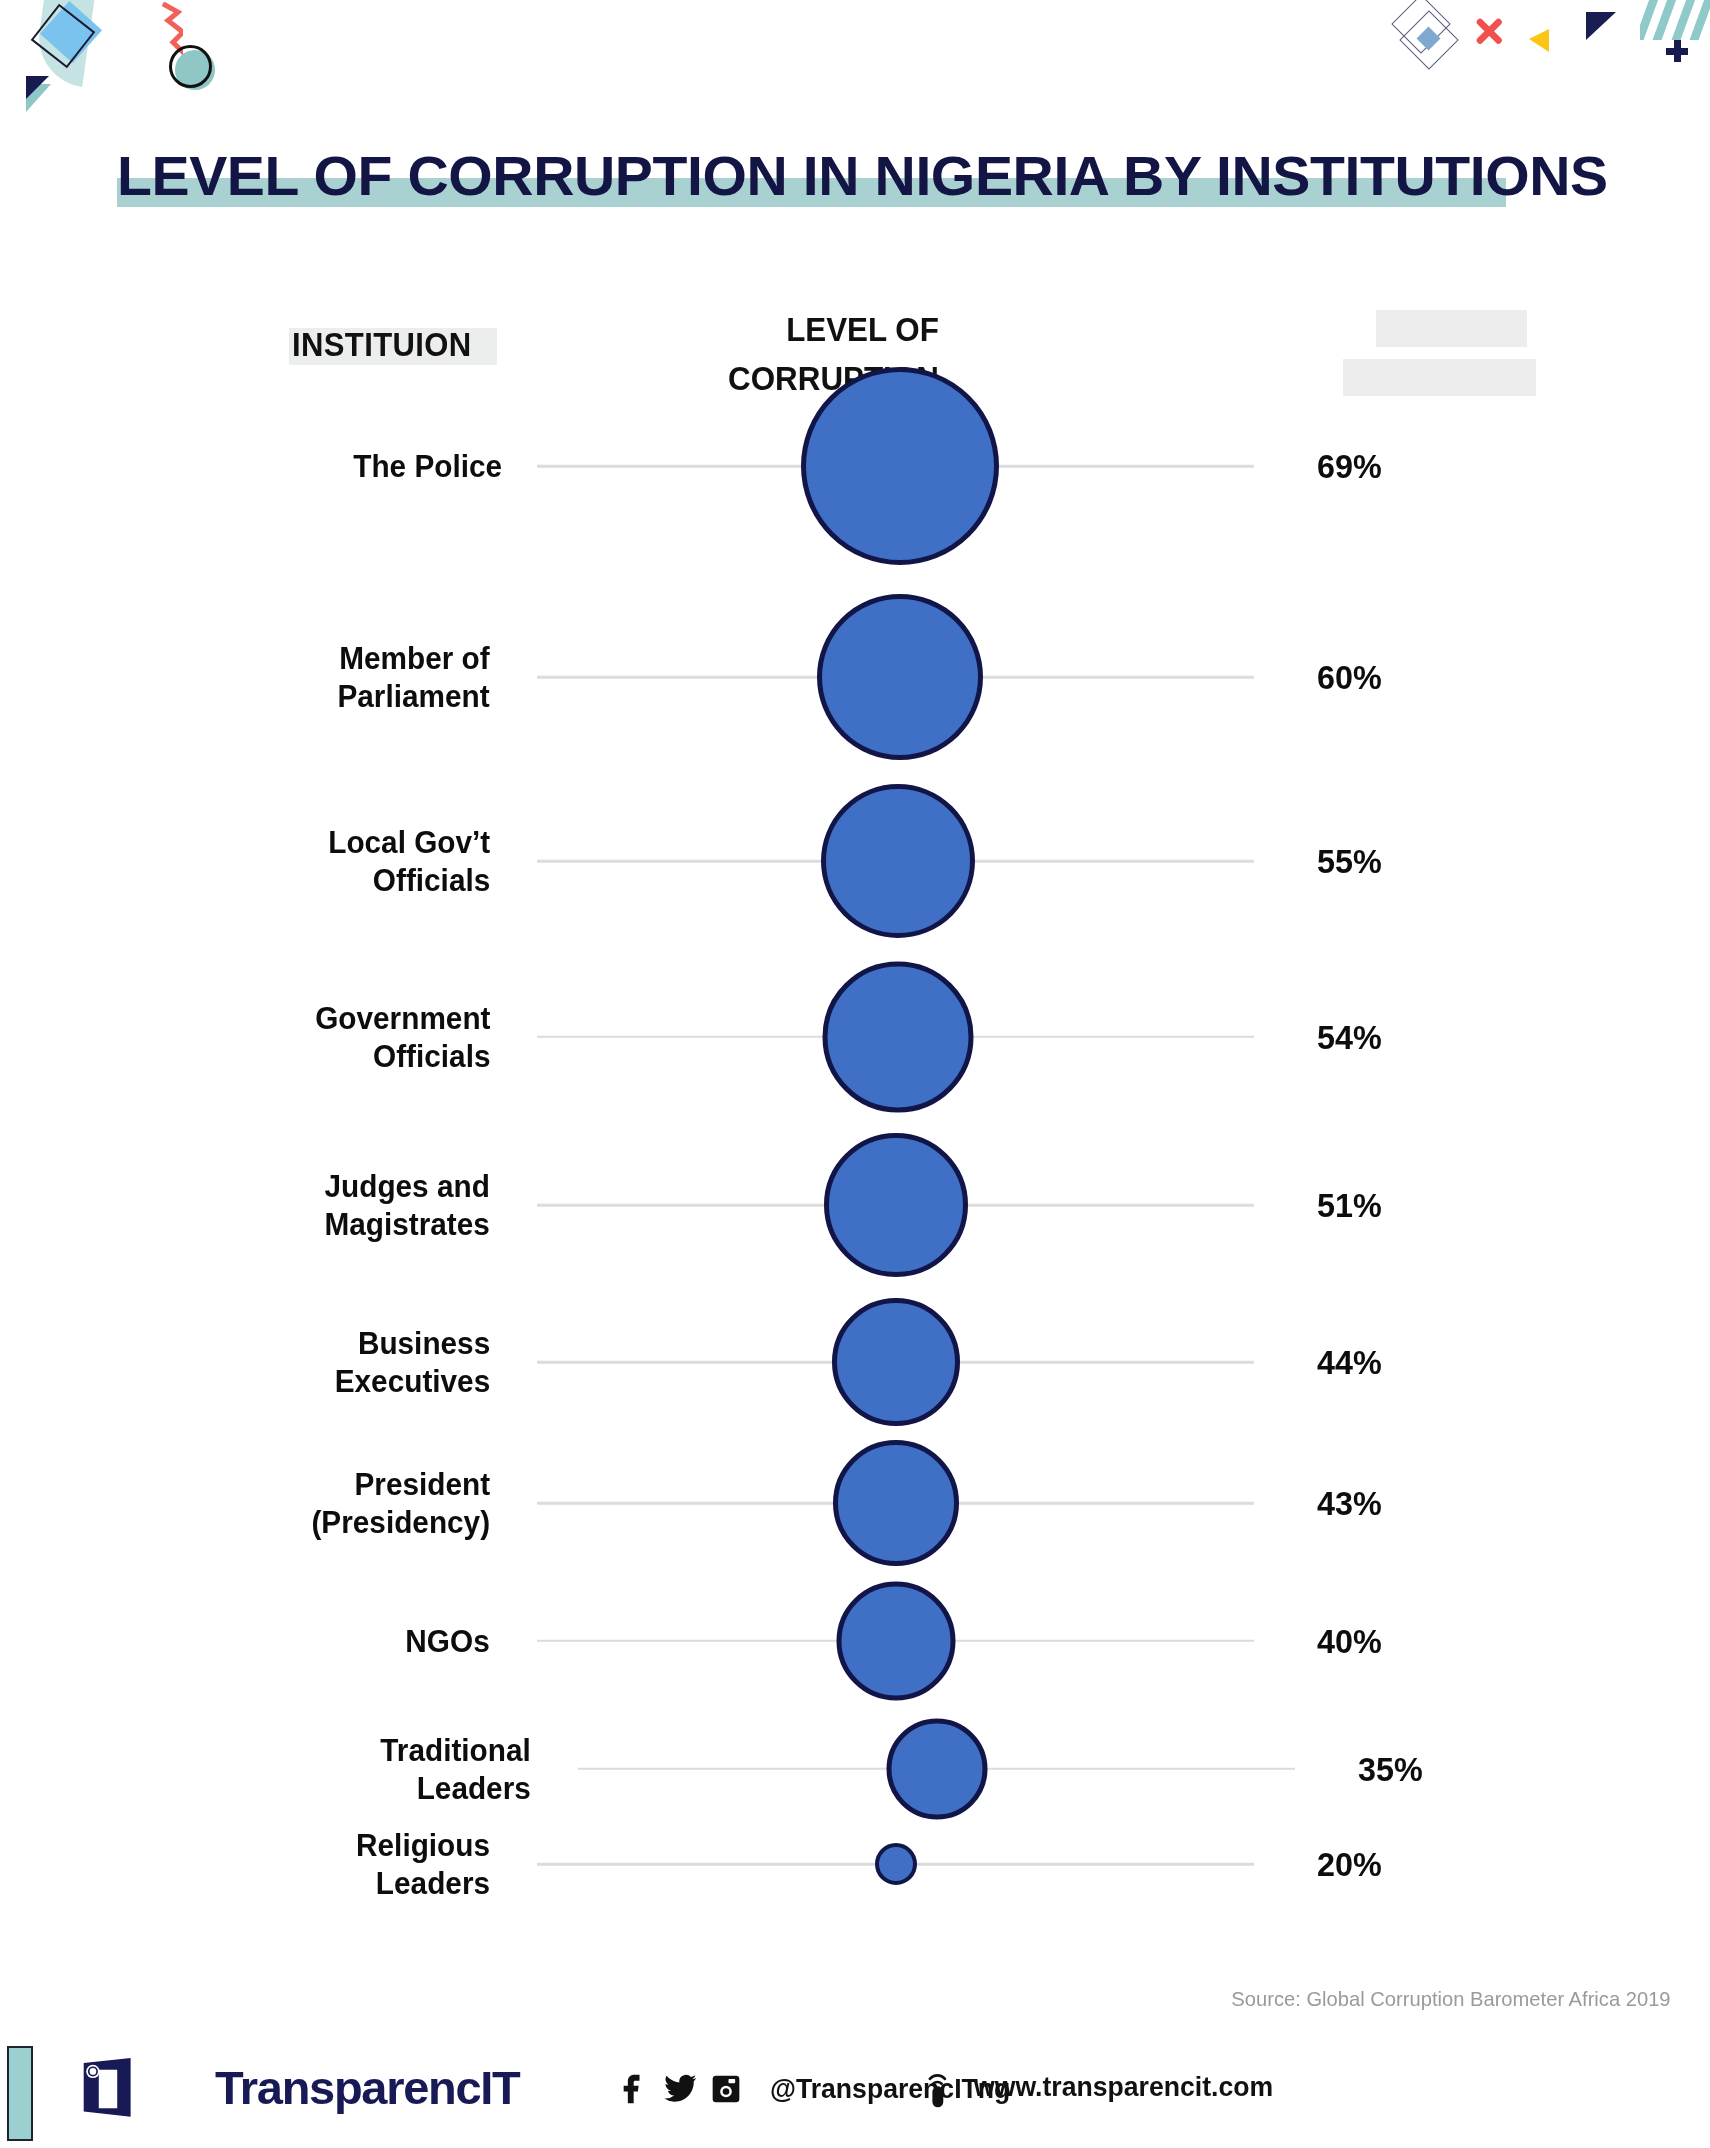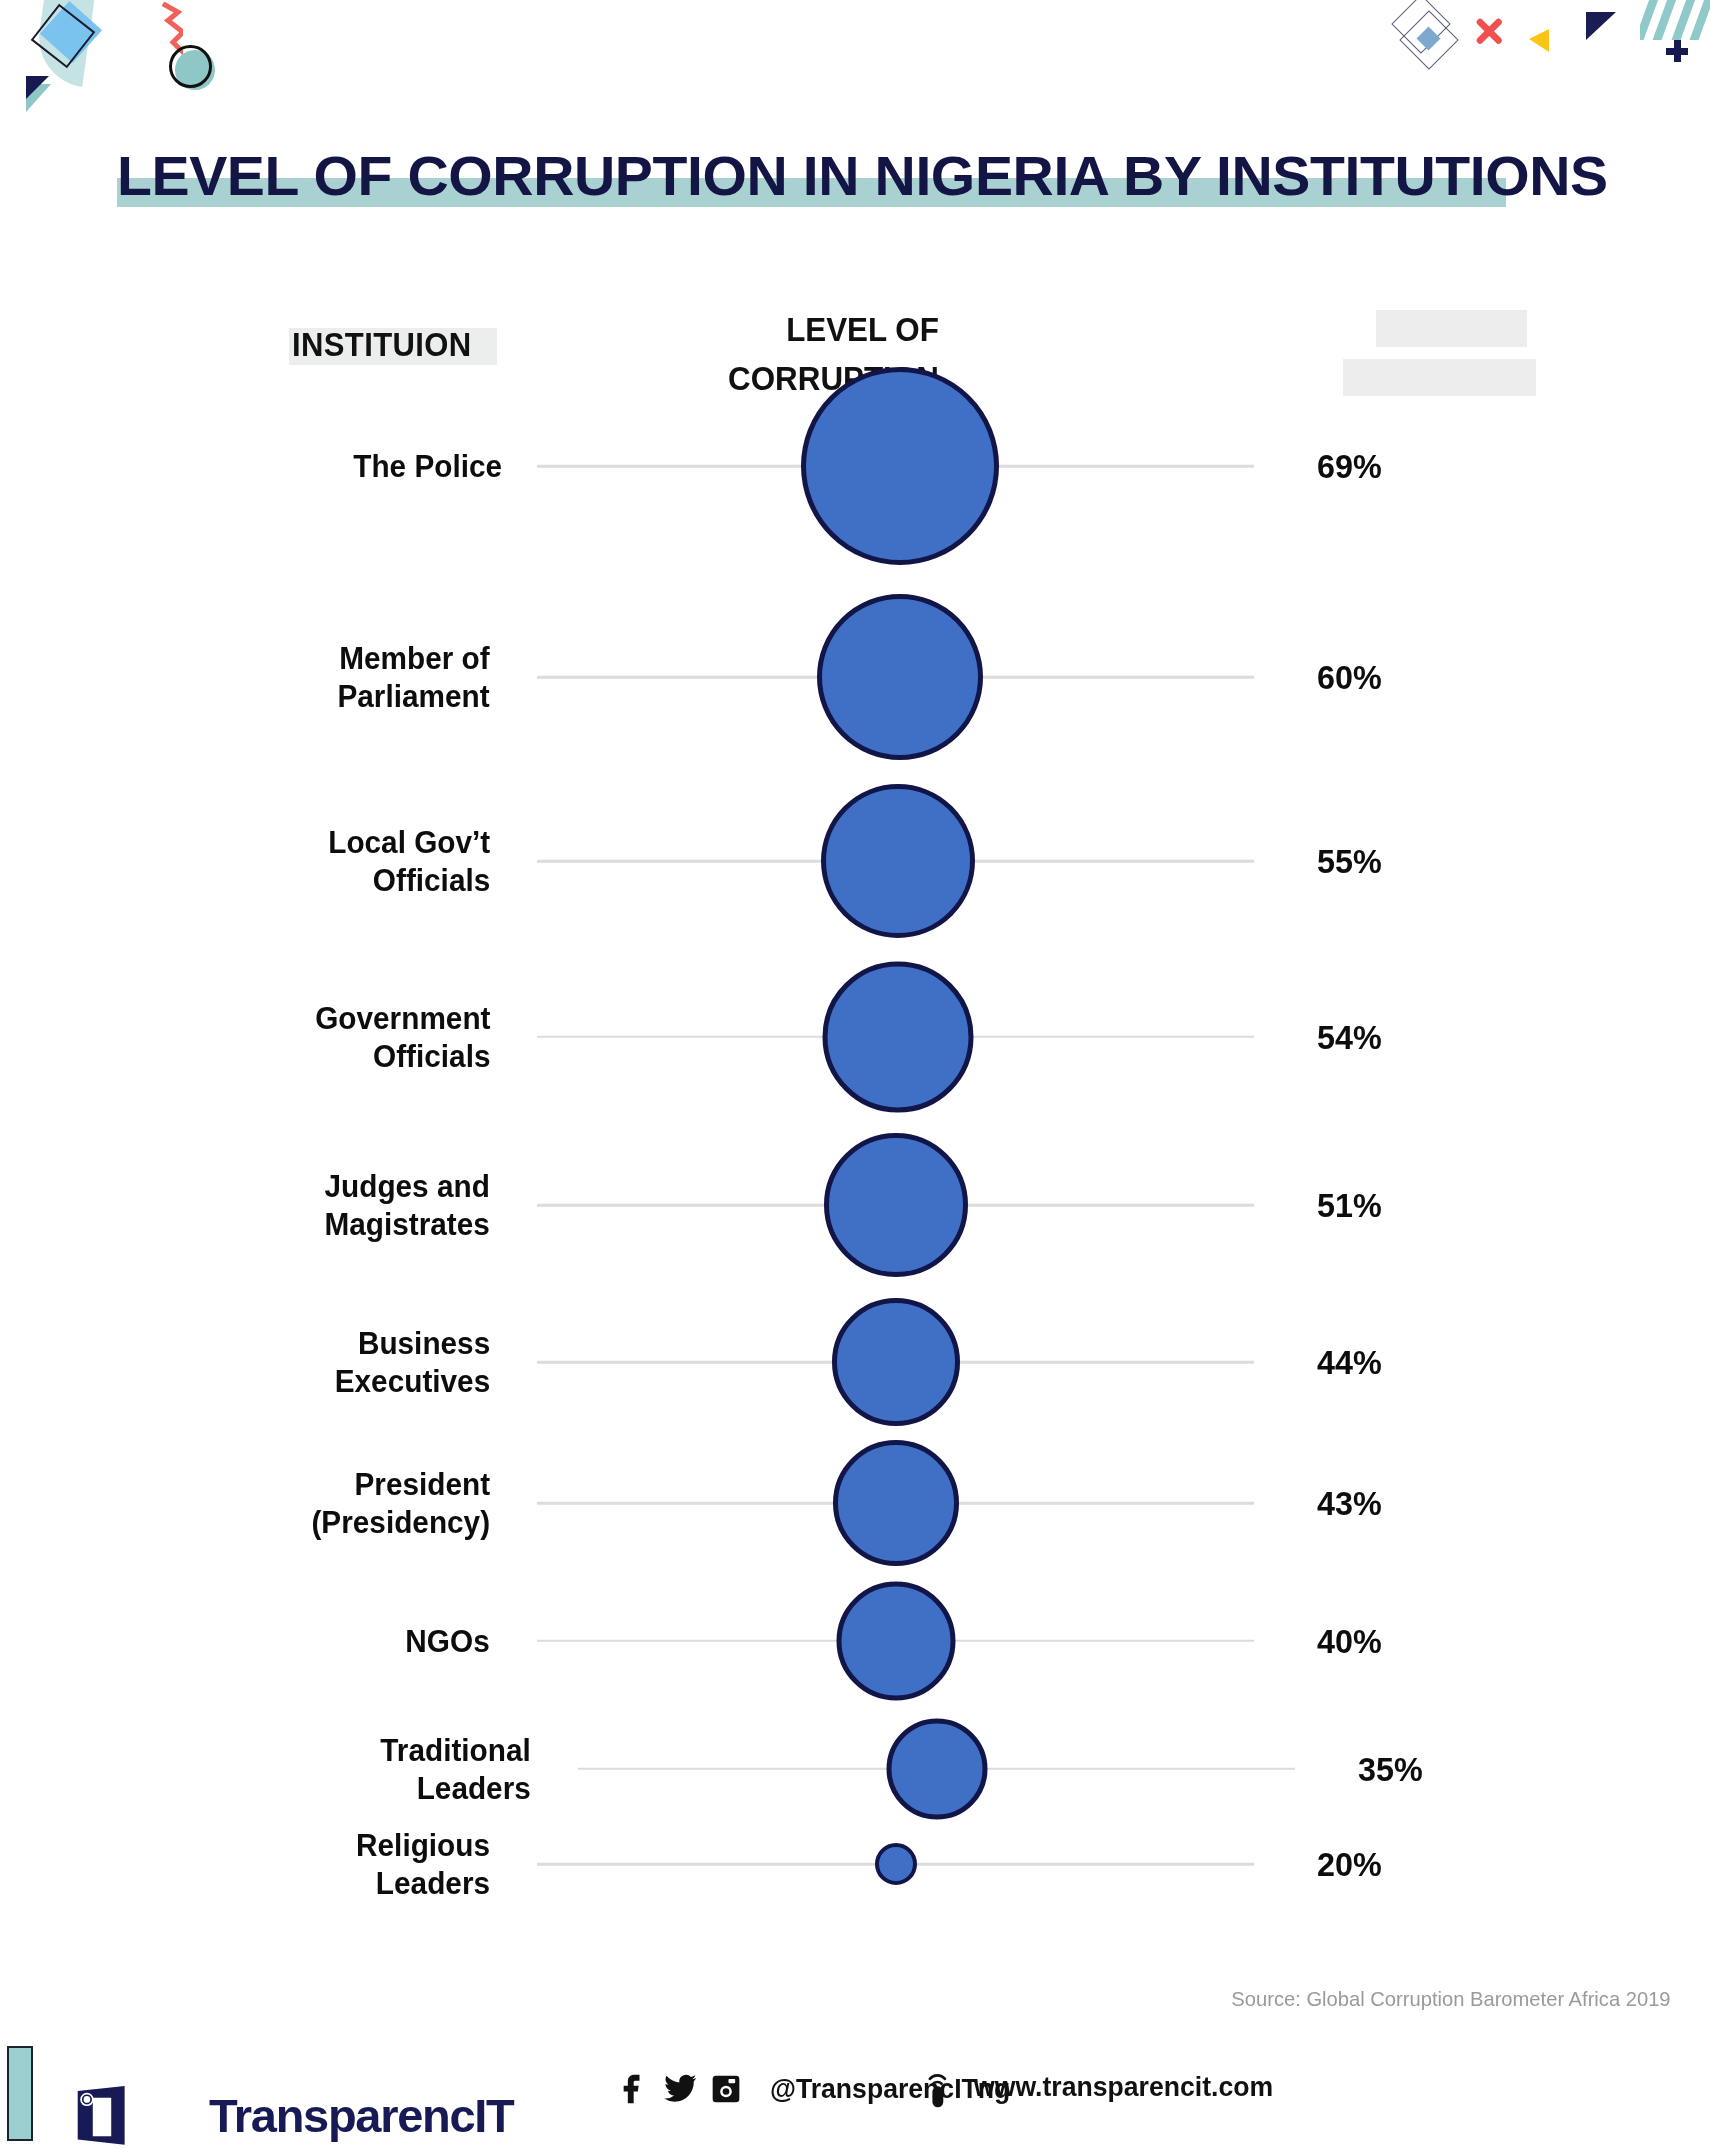--- a/index.html
+++ b/index.html
@@ -194,21 +194,21 @@
     transform: scaleX(.96); transform-origin: right center;
   }
 
   
   #footer { position: absolute; left: 0; top: 2031px; width: 1711px; height: 117px; }
   #footer-bar {
     position: absolute; left: 6.7px; top: 15px;
     width: 22px; height: 91px;
     background: #9ccfcf; border: 2.5px solid #1c2430;
   }
-  #logo { position: absolute; left: 76px; top: 27px; height: 62px; margin-top: 28px; }
+  #logo { position: absolute; left: 82px; top: 27px; height: 62px; }
   #logo-text {
     position: absolute; left: 133px; top: 1.7px;
     font-family: "Liberation Sans", sans-serif;
     font-size: 47px; font-weight: bold; color: #171a55;
     letter-spacing: -1.3px;
     white-space: nowrap;
   }
   #social { position: absolute; left: 617px; top: 42px; display: flex; align-items: center; gap: 17px; }
   .sicon { width: 30px; height: 32px; display: block; }
   #social-handle {

